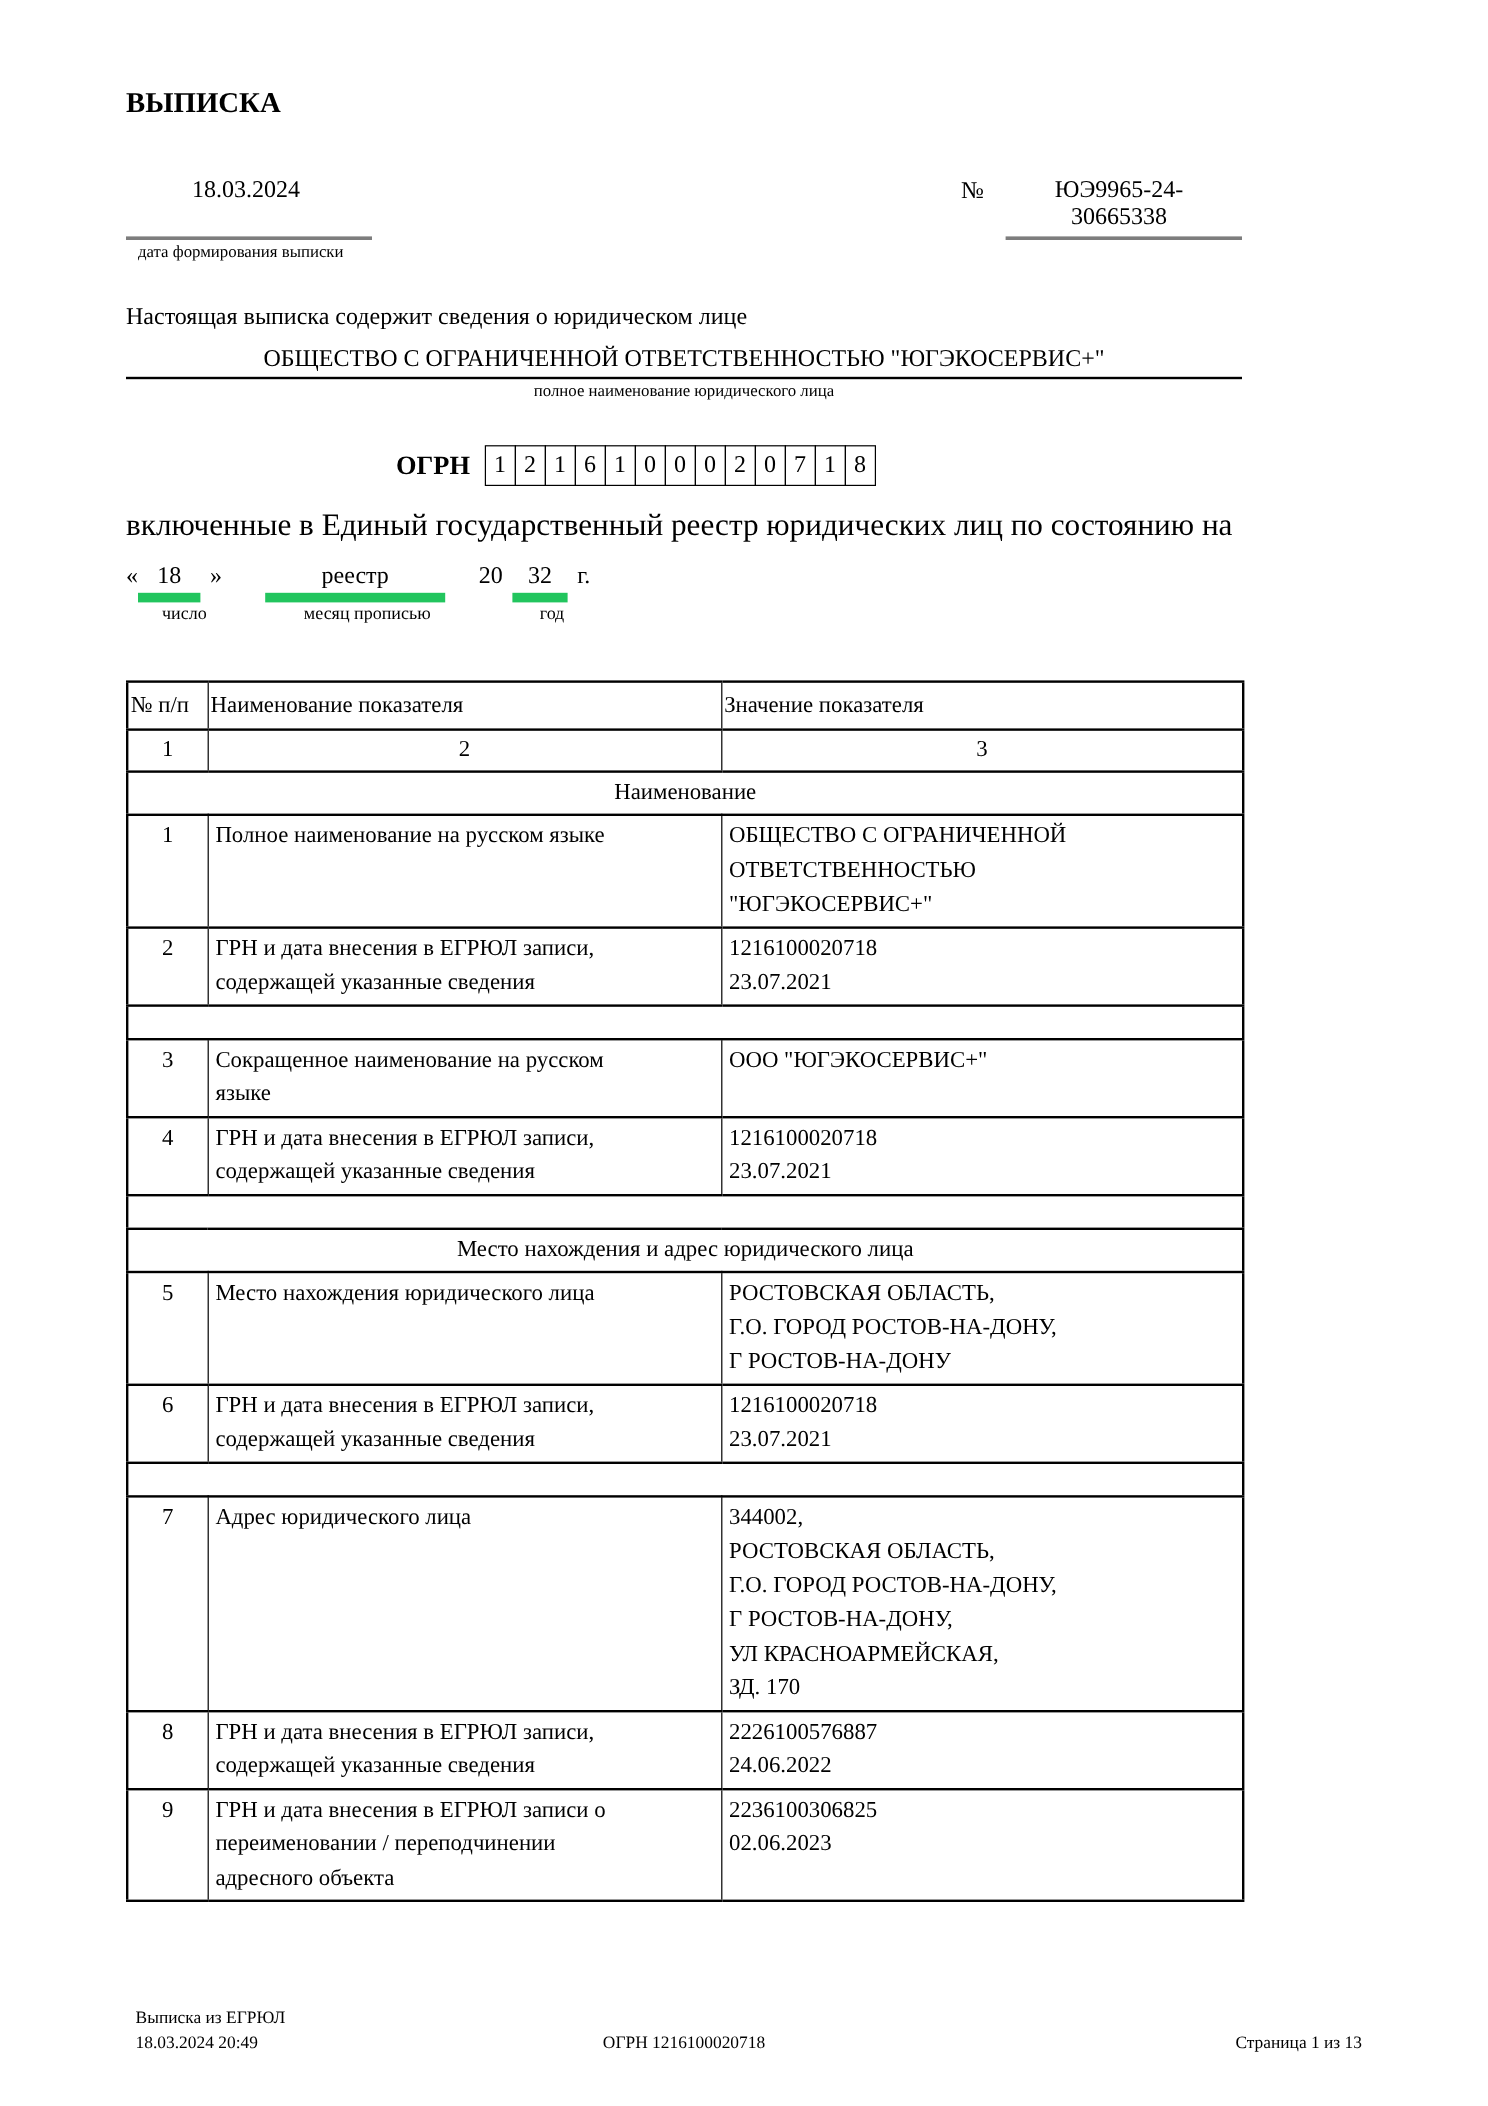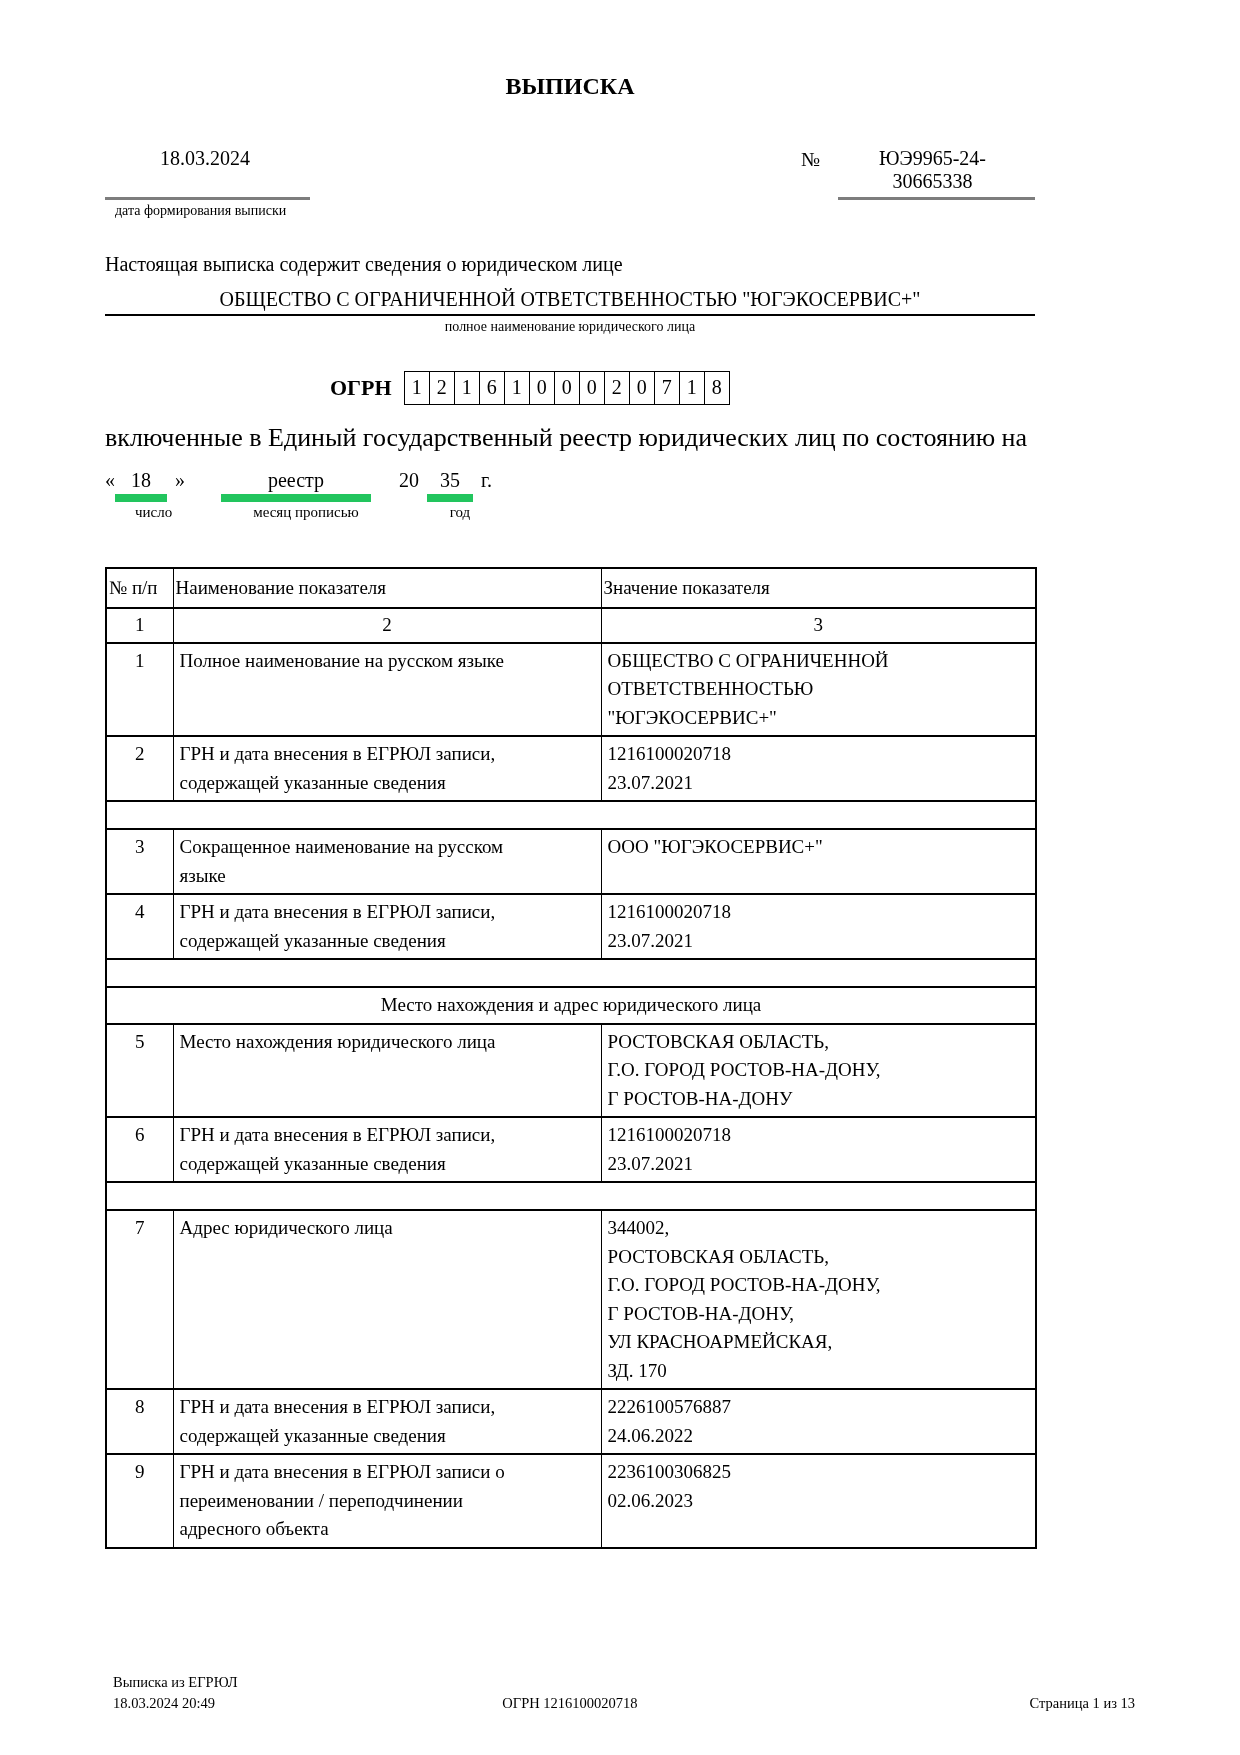--- a/index.html
+++ b/index.html
@@ -6,21 +6,21 @@
   .page{
     position:relative;
     width:1240px;height:1755px;
     background:#fff;color:#000;
     font-family:"Liberation Serif","DejaVu Serif",serif;
     overflow:hidden;
   }
   .content{margin-left:105px;width:930px;}
   .pad-top{padding-top:72px;}
 
-  .title{text-align:center;font-weight:bold;font-size:24px;line-height:1.2;}
+  .title{font-weight:bold;font-size:24px;line-height:1.2;}
   .subtitle{text-align:center;font-weight:bold;font-size:21px;margin-top:8px;}
 
   .numrow{display:flex;align-items:flex-start;margin-top:46px;font-size:20px;}
   .numrow .fdate{margin-left:55px;}
   .numrow .right-group{margin-left:auto;display:flex;align-items:flex-start;}
   .numrow .nsign{margin-top:1px;}
   .numrow .numcol{width:155px;margin-left:35px;margin-right:25px;text-align:center;line-height:1.15;}
 
   .ulines{display:flex;margin-top:4px;}
   .uline-left{width:205px;border-top:3px solid #7d7d7d;}
@@ -140,21 +140,21 @@
         <span class="dval">18</span>
         <span class="dlab">число</span>
       </span>
       <span class="q">»</span>
       <span class="dfield w-month">
         <span class="dval">реестр</span>
         <span class="dlab">месяц прописью</span>
       </span>
       <span class="century">20</span>
       <span class="dfield w-year">
-        <span class="dval">35</span>
+        <span class="dval">32</span>
         <span class="dlab">год</span>
       </span>
       <span class="gsuffix">г.</span>
     </div>
 
     <table class="main">
       <colgroup>
           <col style="width:67px">
           <col style="width:428px">
           <col style="width:435px">
@@ -164,20 +164,23 @@
         <th class="th-cell">№ п/п</th>
         <th class="th-cell">Наименование показателя</th>
         <th class="th-cell">Значение показателя</th>
       </tr>
       <tr>
         <td class="colnum">1</td>
         <td class="colnum">2</td>
         <td class="colnum">3</td>
       </tr>
       <tr>
+        <td class="section-cell" colspan="3">Наименование</td>
+      </tr>
+      <tr>
         <td class="c-num">1</td>
         <td class="c-label">Полное наименование на русском языке</td>
         <td class="c-value">ОБЩЕСТВО С ОГРАНИЧЕННОЙ
 ОТВЕТСТВЕННОСТЬЮ
 "ЮГЭКОСЕРВИС+"</td>
       </tr>
       <tr>
         <td class="c-num">2</td>
         <td class="c-label">ГРН и дата внесения в ЕГРЮЛ записи,
 содержащей указанные сведения</td>

